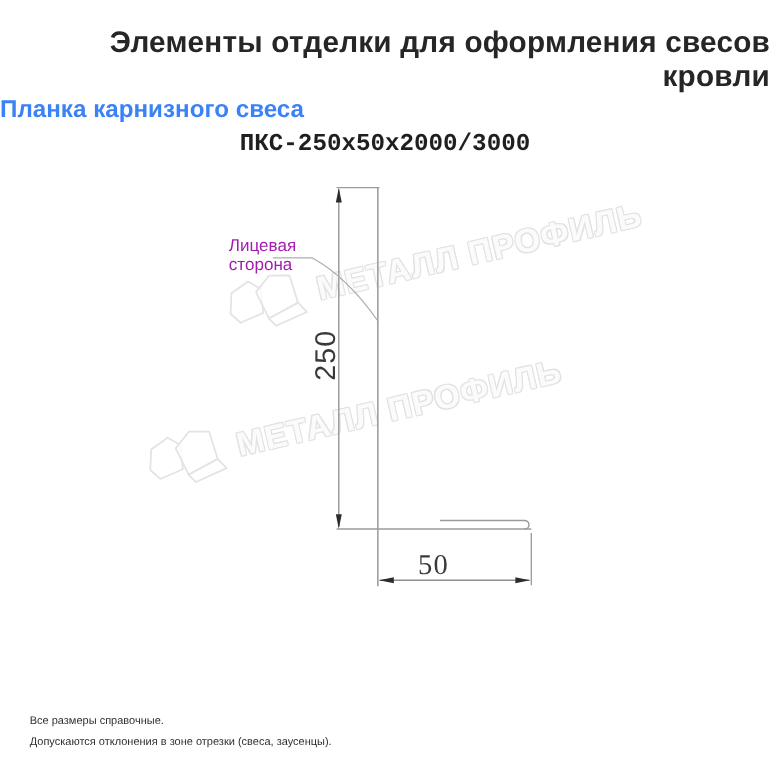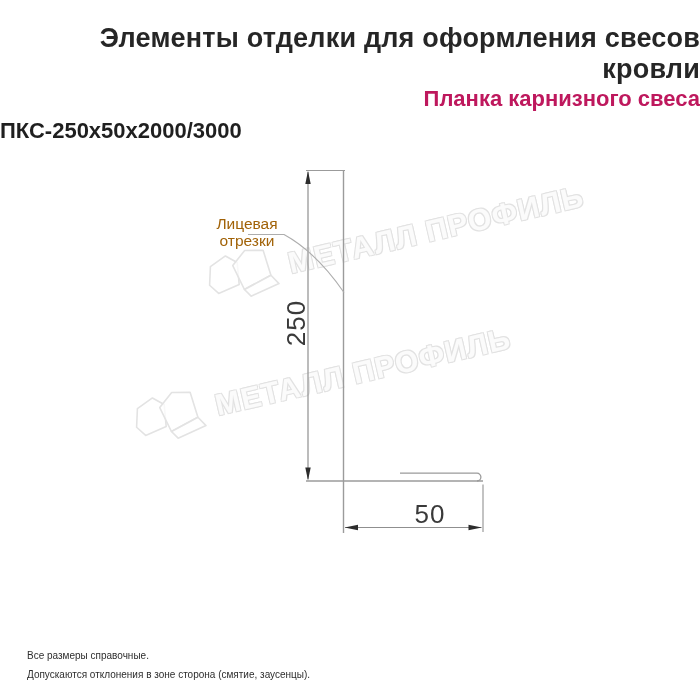--- a/index.html
+++ b/index.html
@@ -13,27 +13,27 @@
   }
   
   .page-title {
     position: absolute; left: 0; right: 0; top: 23px;
     text-align: right;
     font-size: 27px; font-weight: bold; color: #262626;
     letter-spacing: 0.2px;
   }
   .product-name {
     position: absolute; left: 0; right: 0; top: 86px;
-    text-align: right;
-    font-size: 22px; font-weight: bold; color: #be185d;
+    text-align: left;
+    font-size: 22px; font-weight: bold; color: #3b82f6;
   }
   .product-code {
     position: absolute; left: 0; right: 0; top: 118px;
-    text-align: left;
-    font-size: 22px; font-weight: bold; color: #1f1f1f;
+    text-align: center;
+    font-size: 22px; font-weight: bold; color: #1f1f1f; font-family: Liberation Mono, monospace;
   }
   
   .watermark {
     position: absolute;
     display: flex; align-items: center; gap: 7px;
     transform-origin: left center;
     transform: rotate(-13deg);
     z-index: 1;
     pointer-events: none;
     white-space: nowrap;
@@ -45,34 +45,34 @@
                  -1px 1px 0 #e2e2e2, 1px 1px 0 #e2e2e2;
   }
   #watermark-upper { left: 206px; top: 256px; }
   #watermark-lower { left: 133px; top: 398px; }
   
   #drawing-svg { position: absolute; left: 0; top: 0; z-index: 2; }
   
   .face-side-label {
     position: absolute; left: 208px; top: 216px; width: 78px;
     z-index: 3;
-    text-align: center;
-    font-size: 15.5px; line-height: 16.5px; color: #a16207;
+    font-size: 15.5px; line-height: 16.5px; color: #a21caf;
   }
   .dim-label {
     position: absolute; z-index: 3;
     font-size: 26px; color: #3a3a3a; letter-spacing: 1px;
   }
   #dim-250 {
     left: 296px; top: 323px;
     transform: translate(-50%, -50%) rotate(-90deg);
   }
   #dim-50 {
-    left: 430px; top: 514px;
+    left: 394px; top: 514px;
     transform: translate(-50%, -50%);
+    font-family: Liberation Serif, serif;
   }
   
   .footer-notes {
     position: absolute; left: 27px; top: 647px;
     font-size: 10px; line-height: 18.5px; color: #2e2e2e;
     z-index: 3;
   }
 </style>
 </head>
 <body>
@@ -123,23 +123,23 @@
 
     <line x1="345" y1="527.5" x2="481.5" y2="527.5" stroke="#8f8f8f" stroke-width="1.2"></line>
     <polygon points="344.6,527.5 358,524.8 358,530.2" fill="#2c2c2c"></polygon>
     <polygon points="481.8,527.5 468.5,524.8 468.5,530.2" fill="#2c2c2c"></polygon>
 
     <path d="M248,234.5 L284,234.5 Q316,252 344,292.5" fill="none" stroke="#adadad" stroke-width="1.1"></path>
   </svg>
 
   <div class="face-side-label">
     <span>Лицевая</span><br>
-    <span>отрезки</span>
+    <span>сторона</span>
   </div>
   <div class="dim-label" id="dim-250">250</div>
   <div class="dim-label" id="dim-50">50</div>
 
   <div class="footer-notes">
     <div>Все размеры справочные.</div>
-    <div>Допускаются отклонения в зоне сторона (смятие, заусенцы).</div>
+    <div>Допускаются отклонения в зоне отрезки (свеса, заусенцы).</div>
   </div>
 
 </div>
 
 </body></html>

